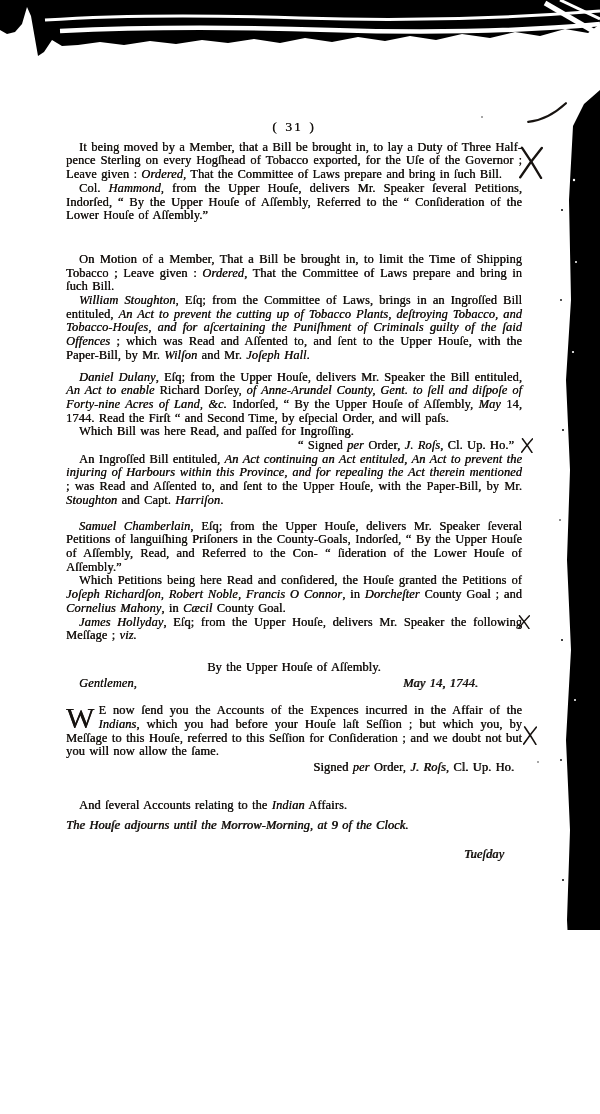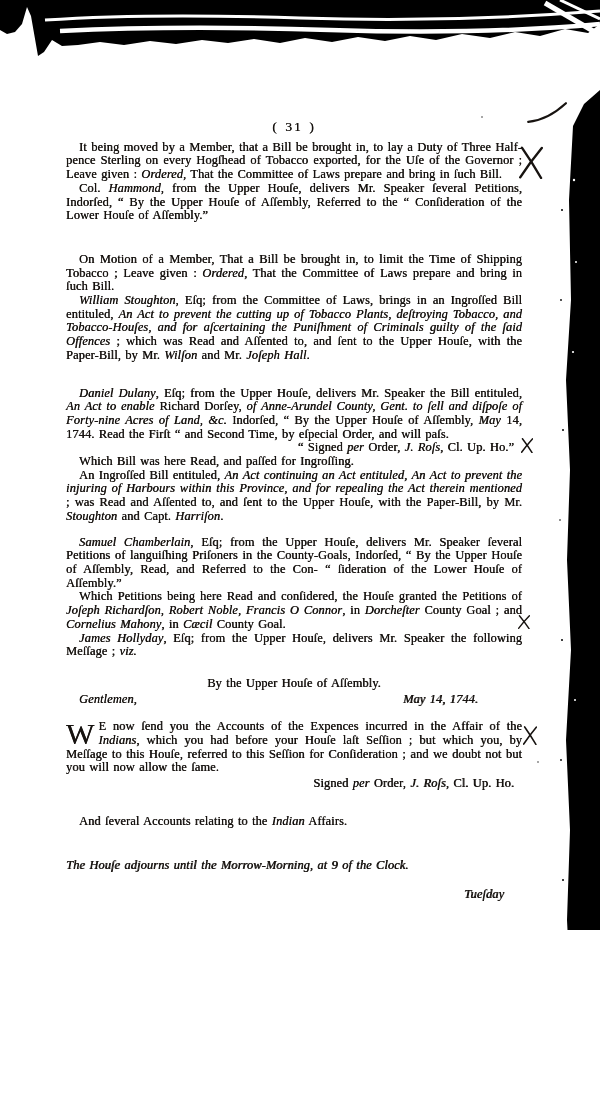--- a/index.html
+++ b/index.html
@@ -16,30 +16,30 @@
     word-spacing:1.1px;letter-spacing:0.1px;
     text-shadow:0.35px 0.25px 0 currentColor;
   }
   #page-number{text-align:center;letter-spacing:2px;font-size:13.5px;margin-bottom:7px;text-indent:0;}
   .para{text-indent:13px;}
   .it{font-style:italic;}
   .bd{text-shadow:0.6px 0.4px 0 currentColor;}
   .dc{float:left;font-size:30px;line-height:25px;padding:1px 4px 0 0;}
   .after-lg{margin-bottom:30px;}
   .sp2{margin-top:2px;}
-  .sp8{margin-top:24px;}
+  .sp8{margin-top:8px;}
   .sp12{margin-top:12px;}
   .signed{text-align:right;padding-right:8px;text-indent:0;}
   .center{text-align:center;margin-top:18px;text-indent:0;}
   .row{display:flex;padding-right:44px;margin-top:2px;text-indent:0;}
   .row span:first-child{padding-left:13px;}
   .row span:last-child{margin-left:auto;}
   .dropcap-p{margin-top:14px;text-indent:0;}
   .acc{margin-top:24px;}
-  .adjourn{margin-top:30px;text-indent:0;}
+  .adjourn{margin-top:6px;text-indent:0;}
   .catchword{text-align:right;padding-right:18px;margin-top:16px;text-indent:0;}
 </style>
 </head>
 <body>
 
 <div id="page">
 
   <svg id="scan-artifacts" width="600" height="1114" viewBox="0 0 600 1114">
 
     <path fill="#000" d="M0,0 H600 V24 L588,33 L565,29 L540,36 L515,32 L490,38 L462,34 L436,40 L410,36 L385,41 L358,37 L332,42 L305,38 L280,43 L254,39 L228,43 L202,40 L176,44 L150,41 L124,45 L100,42 L78,45 L62,46 L52,40 L44,52 L38,56 L31,16 L27,7 L22,24 L15,32 L7,34 L0,30 Z"></path>
@@ -112,22 +112,22 @@
     </div>
 
   <div id="text-col">
     <div id="page-number">(  31  )</div>
 
   <div class="para "><span>It being moved by a Member, that a Bill be brought in, to lay a Duty of Three Half-pence Sterling on every Hogſhead of Tobacco exported, for the Uſe of the Governor ;  Leave given :  </span><span class="it">Ordered</span><span>, That the Committee of Laws prepare and bring in ſuch Bill.</span></div>
       <div class="para after-lg"><span>Col. </span><span class="it">Hammond</span><span>, from the Upper Houſe, delivers Mr. Speaker ſeveral Petitions, Indorſed, “ By the Upper Houſe of Aſſembly, Referred to the “ Conſideration of the Lower Houſe of Aſſembly.”</span></div>
       <div class="para "><span>On Motion of a Member,  That a Bill be brought in,  to limit the Time of Shipping Tobacco ;  Leave given :  </span><span class="it">Ordered</span><span>, That the Committee of Laws prepare and bring in ſuch Bill.</span></div>
       <div class="para "><span class="it">William Stoughton</span><span>, Eſq; from the Committee of Laws, brings in an Ingroſſed Bill entituled, </span><span class="it">An Act to prevent the cutting up of Tobacco Plants, deſtroying Tobacco, and Tobacco-Houſes, and for aſcertaining the Puniſhment of Criminals guilty of the ſaid Offences</span><span> ; which was Read and Aſſented to, and ſent to the Upper Houſe, with the Paper-Bill, by Mr. </span><span class="it">Wilſon</span><span> and Mr. </span><span class="it">Joſeph Hall</span><span>.</span></div>
       <div class="para sp8"><span class="it">Daniel Dulany</span><span>, Eſq; from the Upper Houſe, delivers Mr. Speaker the Bill entituled, </span><span class="it">An Act to enable</span><span> Richard Dorſey, </span><span class="it">of Anne-Arundel County, Gent. to ſell and diſpoſe of Forty-nine Acres of Land, &amp;c.</span><span> Indorſed, “ By the Upper Houſe of Aſſembly, </span><span class="it">May</span><span> 14, 1744. Read the Firſt “ and Second Time, by eſpecial Order, and will paſs.</span></div>
+      <div class="para "><span>Which Bill was here Read, and paſſed for Ingroſſing.</span></div>
       <div class="para signed"><span>“ Signed </span><span class="it">per</span><span> Order, </span><span class="it">J. Roſs</span><span>, Cl. Up. Ho.”</span></div>
-      <div class="para "><span>Which Bill was here Read, and paſſed for Ingroſſing.</span></div>
       <div class="para "><span>An Ingroſſed Bill entituled, </span><span class="it">An Act continuing an Act entituled, An Act to prevent the injuring of Harbours within this Province, and for repealing the Act therein mentioned</span><span> ; was Read and Aſſented to, and ſent to the Upper Houſe, with the Paper-Bill, by Mr. </span><span class="it">Stoughton</span><span> and Capt. </span><span class="it">Harriſon</span><span>.</span></div>
       <div class="para sp12"><span class="it">Samuel Chamberlain</span><span>, Eſq; from the Upper Houſe,  delivers Mr. Speaker ſeveral Petitions of languiſhing Priſoners in the County-Goals, Indorſed, “ By the Upper Houſe of Aſſembly,  Read, and Referred to the Con- “ ſideration of the Lower Houſe of Aſſembly.”</span></div>
       <div class="para "><span>Which Petitions being here Read and conſidered, the Houſe granted the Petitions of </span><span class="it">Joſeph Richardſon</span><span>, </span><span class="it">Robert Noble</span><span>, </span><span class="it">Francis O Connor</span><span>, in </span><span class="it">Dorcheſter</span><span> County Goal ; and </span><span class="it">Cornelius Mahony</span><span>, in </span><span class="it">Cæcil</span><span> County Goal.</span></div>
       <div class="para "><span class="it">James Hollyday</span><span>, Eſq; from the Upper Houſe, delivers Mr. Speaker the following Meſſage ; </span><span class="it">viz.</span></div>
       <div class="para center"><span>By the Upper Houſe of Aſſembly.</span></div>
       <div class="para row">
         <span class="it">Gentlemen,</span>
         <span class="it bd">May 14, 1744.</span>
       </div>
       <div class="para dropcap-p"><span class="dc">W</span><span>E now ſend you the Accounts of the Expences incurred in the Affair of the </span><span class="it">Indians</span><span>, which you had before your Houſe laſt Seſſion ;  but which you, by Meſſage to this Houſe,  referred to this Seſſion for Conſideration ; and we doubt not but you will now allow the ſame.</span></div>

